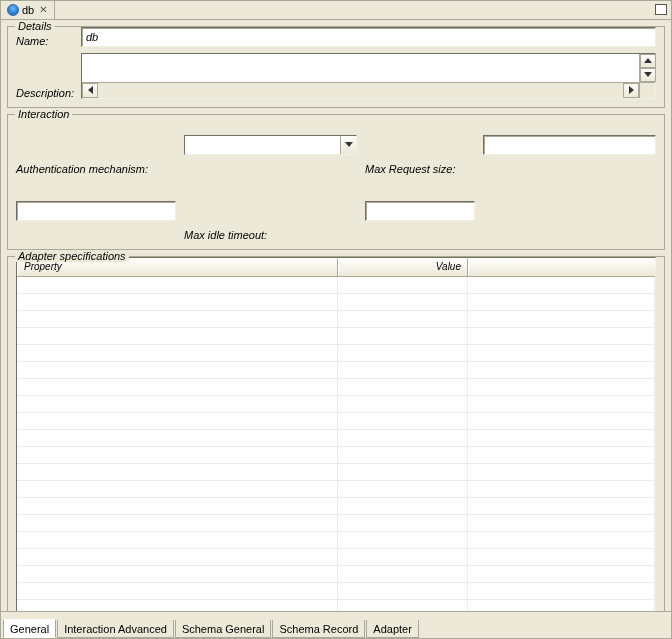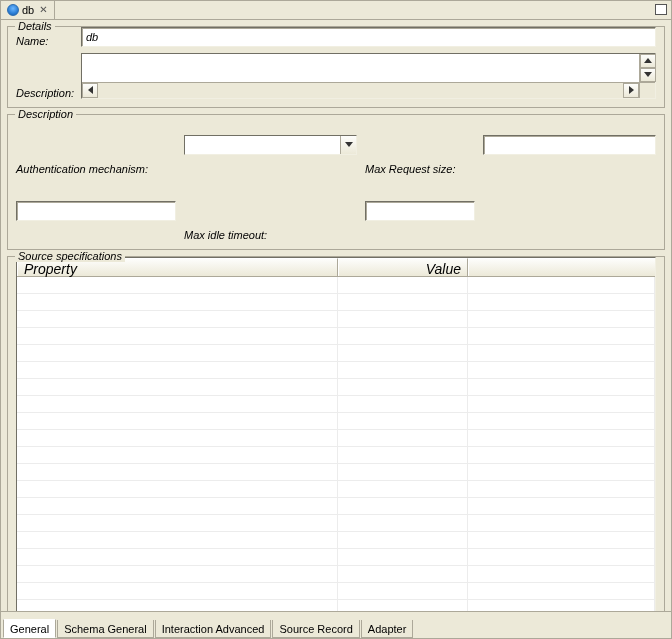--- a/index.html
+++ b/index.html
@@ -181,21 +181,21 @@
     height: 19px;
     background: linear-gradient(#fdfdfb,#ece9d8);
     border-bottom: 1px solid #aca899;
   }
   .col-head {
     padding: 2px 6px;
     border-right: 1px solid #aca899;
     border-top: 1px solid #fff;
     border-left: 1px solid #fff;
     background: linear-gradient(#fdfdfb,#ece9d8);
-    font-size: 14px;
+    font-size: 10px;
   }
   .col-prop { flex: 0 0 321px; }
   .col-val  { flex: 0 0 130px; text-align: right; }
   .col-rest { flex: 1 1 auto; border-right: none; }
   .table-body {
     height: calc(100% - 19px);
     background: #fff;
   }
   .table-row {
     display: flex;
@@ -282,40 +282,40 @@
                   <span class="tri tri-right"></span>
                 </div>
             </div>
             <div class="corner"></div>
           </div>
         </div>
       </div>
     </div>
 
     <div class="group">
-      <span class="group-legend">Description</span>
+      <span class="group-legend">Interaction</span>
       <div class="conn-grid">
         <label>Authentication mechanism:</label>
         <div class="combo sunken">
           <input class="combo-input" type="text" readonly="" value="" style="">
           <div class="combo-btn">
               <span class="tri tri-down"></span>
             </div>
         </div>
         <label>Max Request size:</label>
         <input class="text sunken" type="text" value="" style="">
 
         <input class="text sunken" type="text" value="" style="">
         <label>Max idle timeout:</label>
         <input class="text sunken" type="text" value="" style="">
       </div>
     </div>
 
     <div class="group adapter-group">
-      <span class="group-legend">Source specifications</span>
+      <span class="group-legend">Adapter specifications</span>
       <div class="table-wrap sunken">
         <div class="table-head">
           <div class="col-head col-prop">Property</div>
           <div class="col-head col-val">Value</div>
           <div class="col-head col-rest"></div>
         </div>
         <div class="table-body" id="adapter-body">
             <div class="table-row">
               <div class="cell col-prop"></div>
               <div class="cell col-val"></div>
@@ -422,19 +422,19 @@
               <div class="cell col-rest"></div>
             </div>
           </div>
       </div>
     </div>
 
   </div>
 
   <div class="bottom-tabs" id="bottom-tabs">
       <div class="btab active">General</div>
+      <div class="btab">Interaction Advanced</div>
       <div class="btab">Schema General</div>
-      <div class="btab">Interaction Advanced</div>
-      <div class="btab">Source Record</div>
+      <div class="btab">Schema Record</div>
       <div class="btab">Adapter</div>
     </div>
 
 </div>
 
 </body></html>

